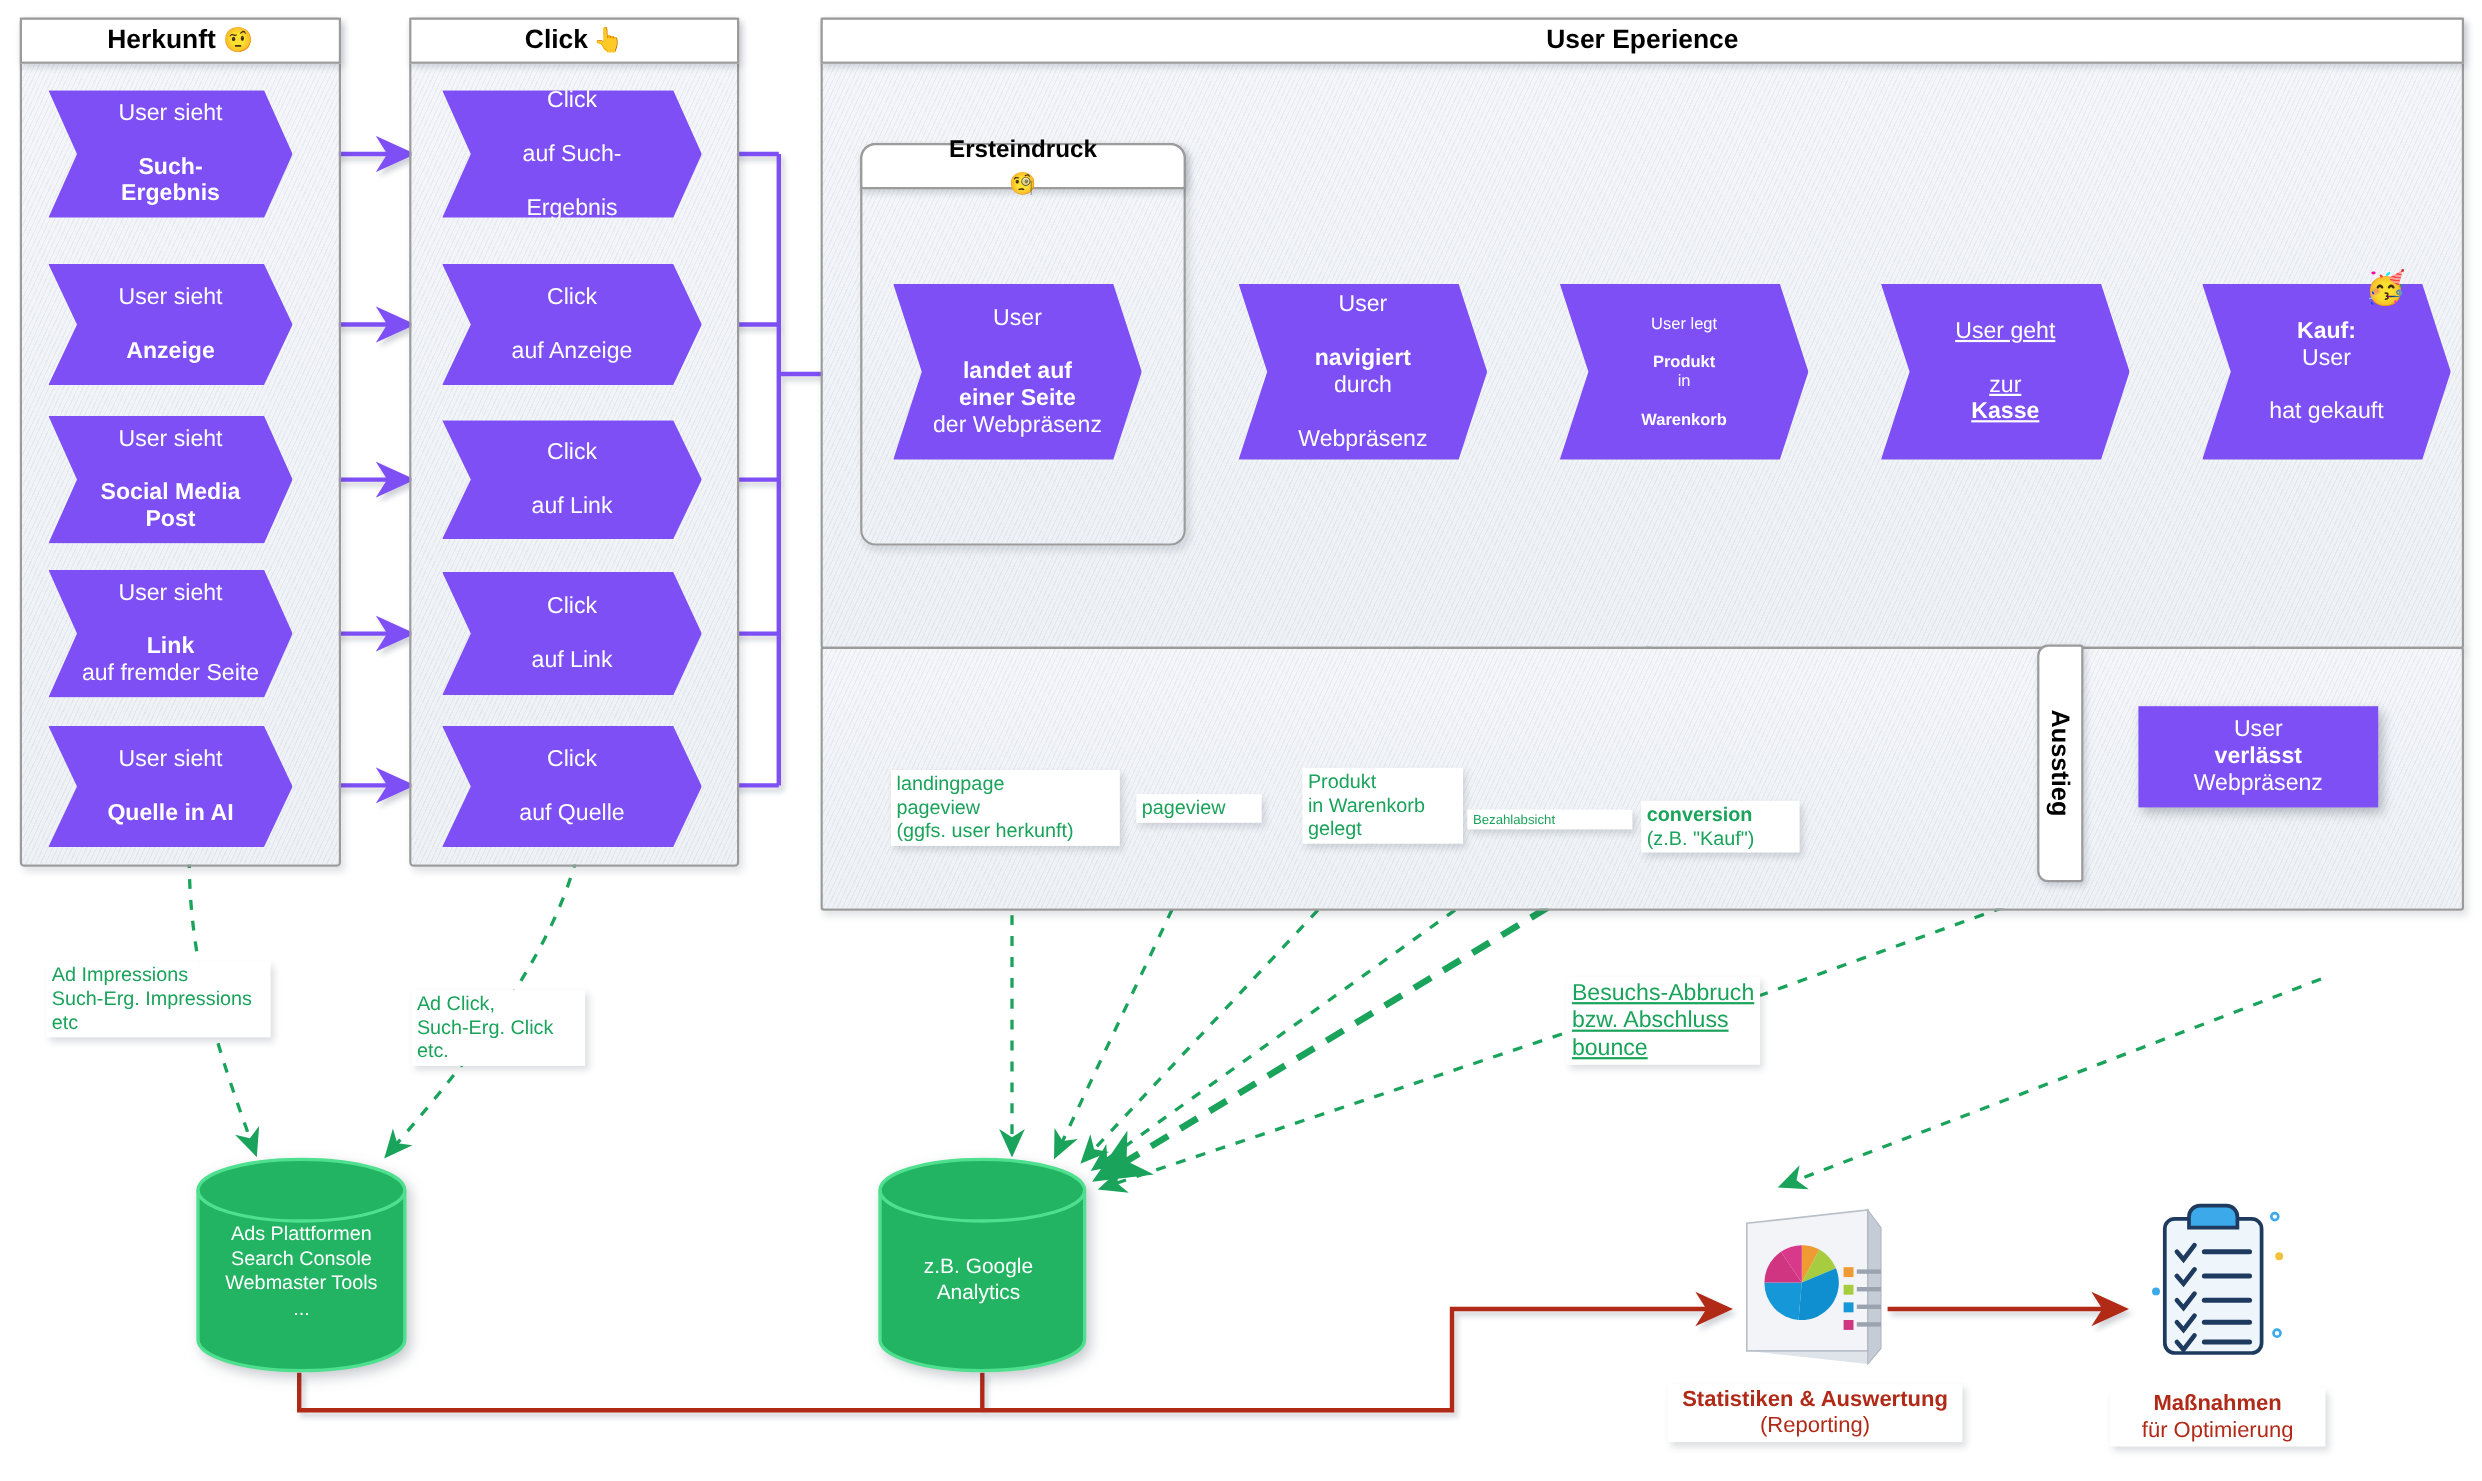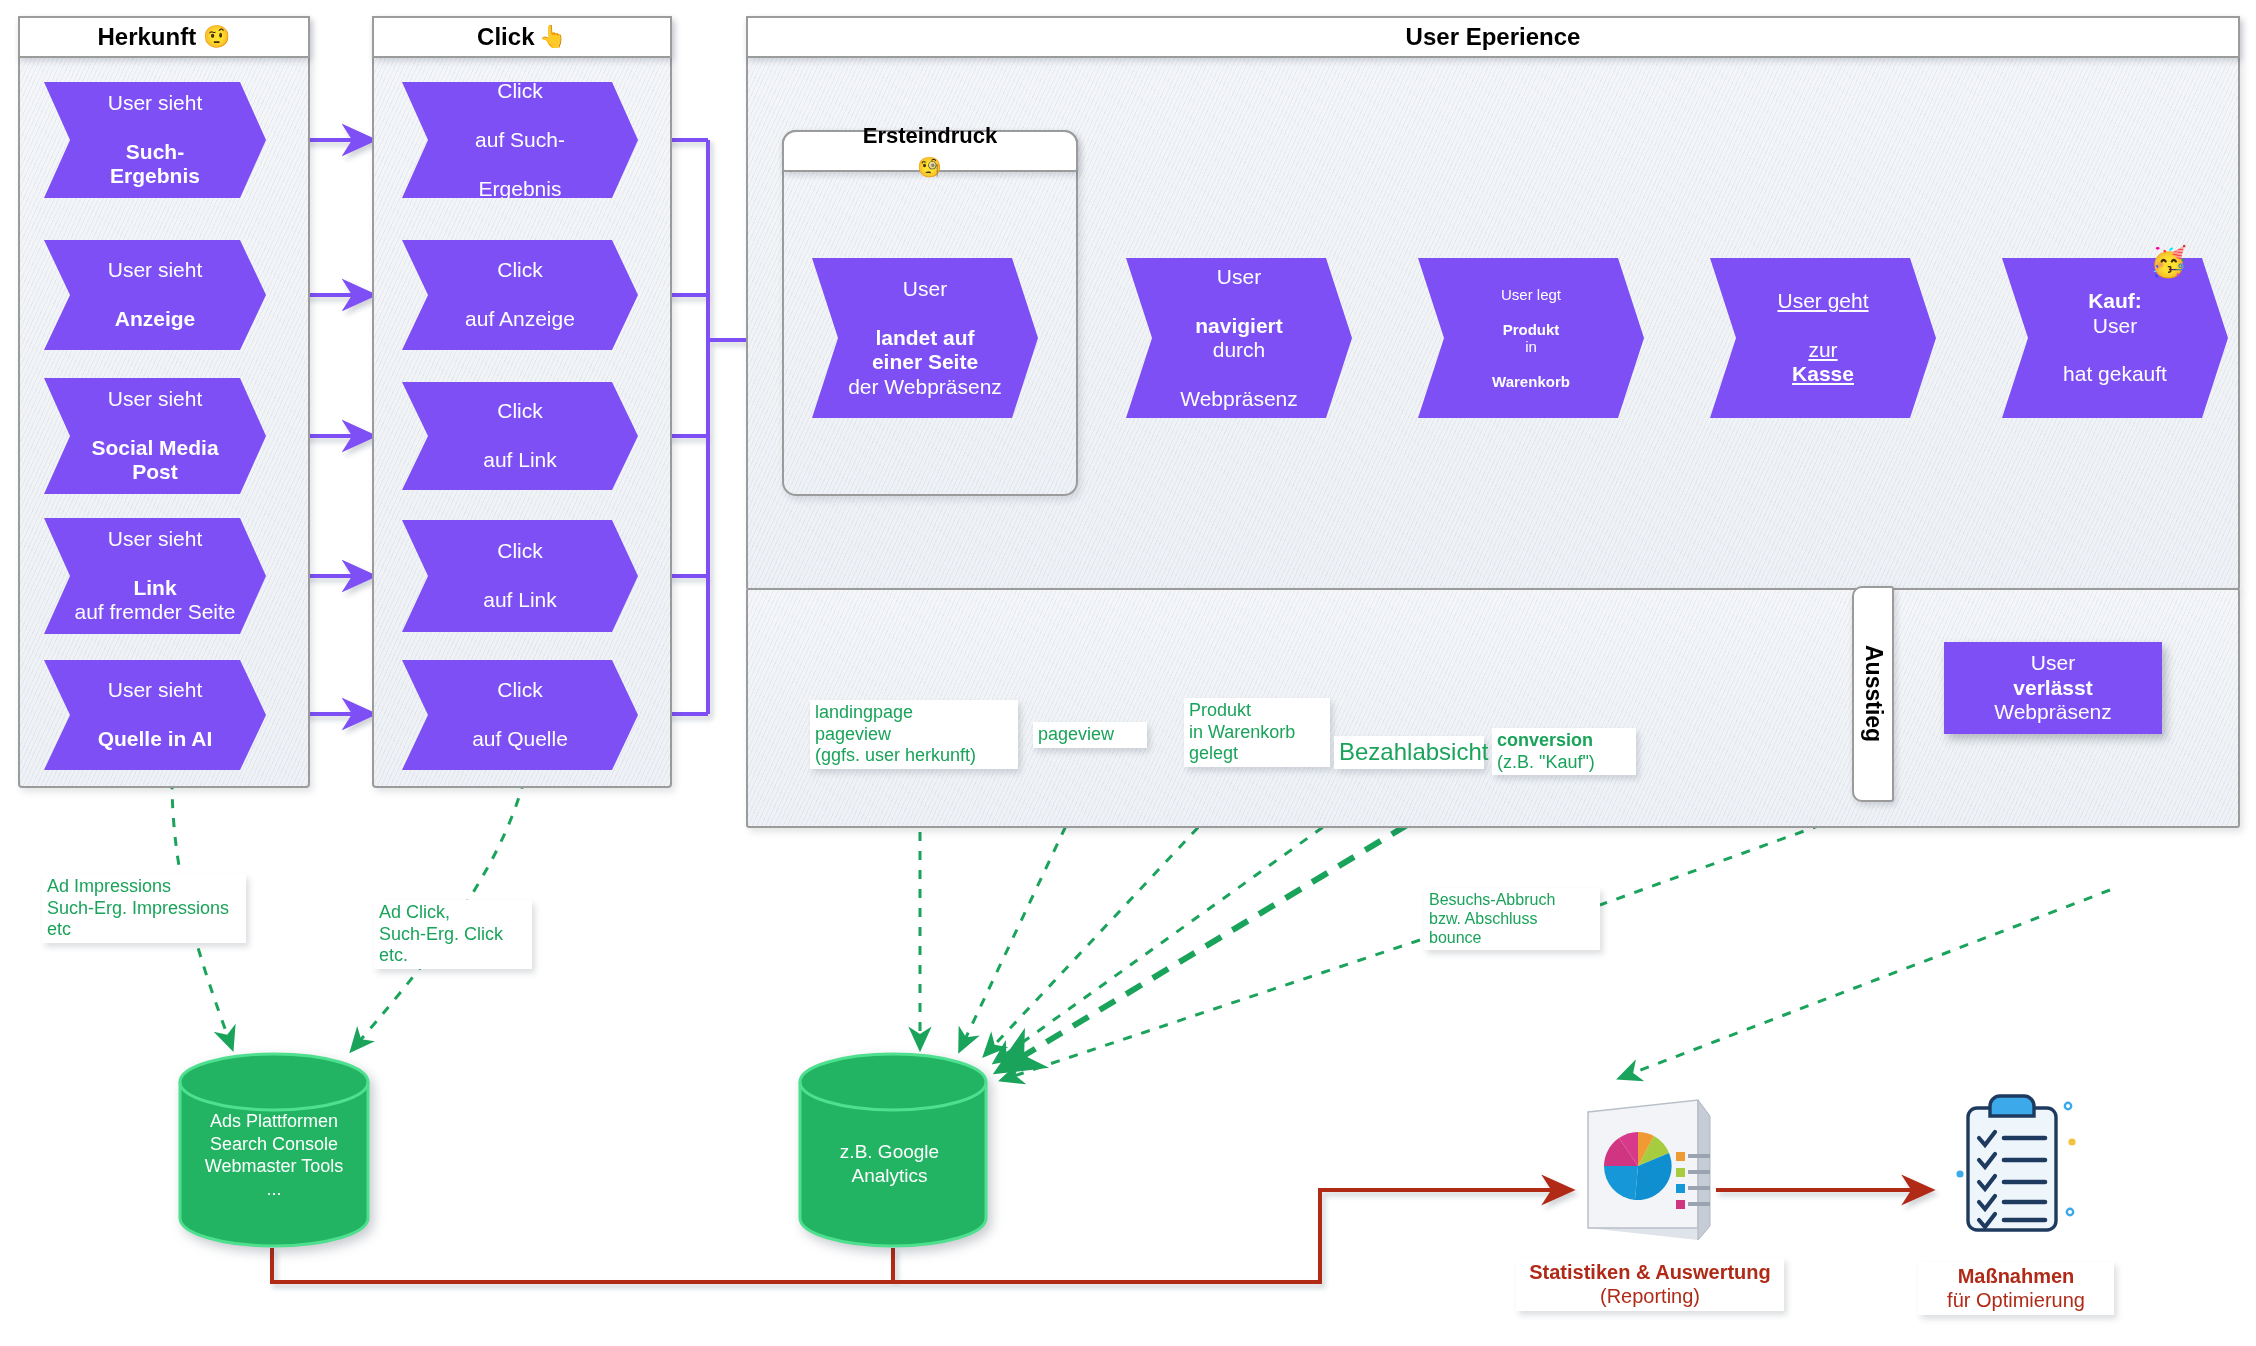--- a/index.html
+++ b/index.html
@@ -287,38 +287,38 @@
     <span>(ggfs. user herkunft)</span>
   </div>
   <div class="glabel" style="left:1033px; top:722px; width:114px; font-size:18px;">
     <span>pageview</span>
   </div>
   <div class="glabel" style="left:1184px; top:698px; width:146px; font-size:18px;">
     <span>Produkt</span><br>
     <span>in Warenkorb</span><br>
     <span>gelegt</span>
   </div>
-  <div class="glabel" style="left:1334px; top:736px; width:150px; font-size:24px;">
+  <div class="glabel" style="left:1334px; top:736px; width:150px; font-size:12px;">
     <span>Bezahlabsicht</span>
   </div>
   <div class="glabel" style="left:1492px; top:728px; width:144px; font-size:18px;">
     <b>conversion</b><br>
     <span>(z.B. "Kauf")</span>
   </div>
   <div class="glabel" style="left:42px; top:874px; width:204px; font-size:18px;">
     <span>Ad Impressions</span><br>
     <span>Such-Erg. Impressions</span><br>
     <span>etc</span>
   </div>
   <div class="glabel" style="left:374px; top:900px; width:158px; font-size:18px;">
     <span>Ad Click,</span><br>
     <span>Such-Erg. Click</span><br>
     <span>etc.</span>
   </div>
-  <div class="glabel" style="left:1424px; top:888px; width:176px; font-size:16px;">
+  <div class="glabel" style="left:1424px; top:888px; width:176px; font-size:21px;text-decoration:underline;">
     <span>Besuchs-Abbruch</span><br>
     <span>bzw. Abschluss</span><br>
     <span>bounce</span>
   </div>
 
   <div class="cyl" style="left:178px; top:1052px; width:192px; height:196px;">
     <svg width="192" height="196" viewBox="0 0 192 196">
       <path d="M2,30 H190 V166 A94,28 0 0 1 2,166 Z" fill="#22b463"></path>
       <ellipse cx="96" cy="30" rx="94" ry="28" fill="#22b463" stroke="#4ee08f" stroke-width="3"></ellipse>
       <path d="M2,30 V166 A94,28 0 0 0 190,166 V30" fill="none" stroke="#4ee08f" stroke-width="3"></path>

